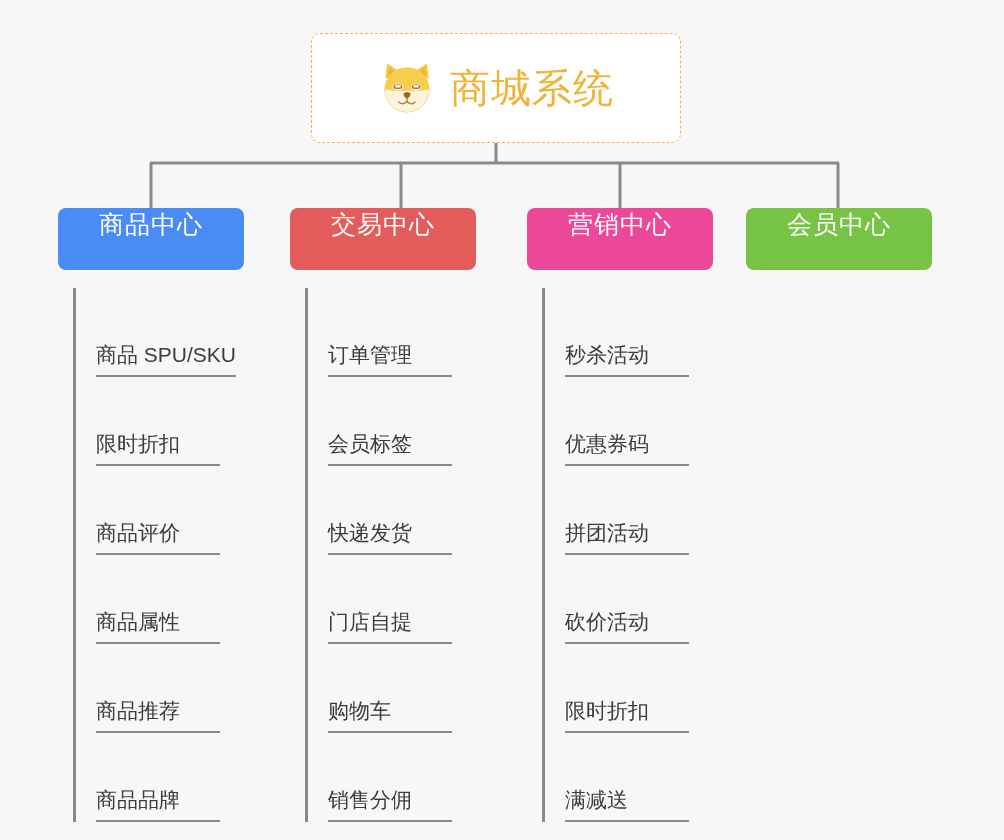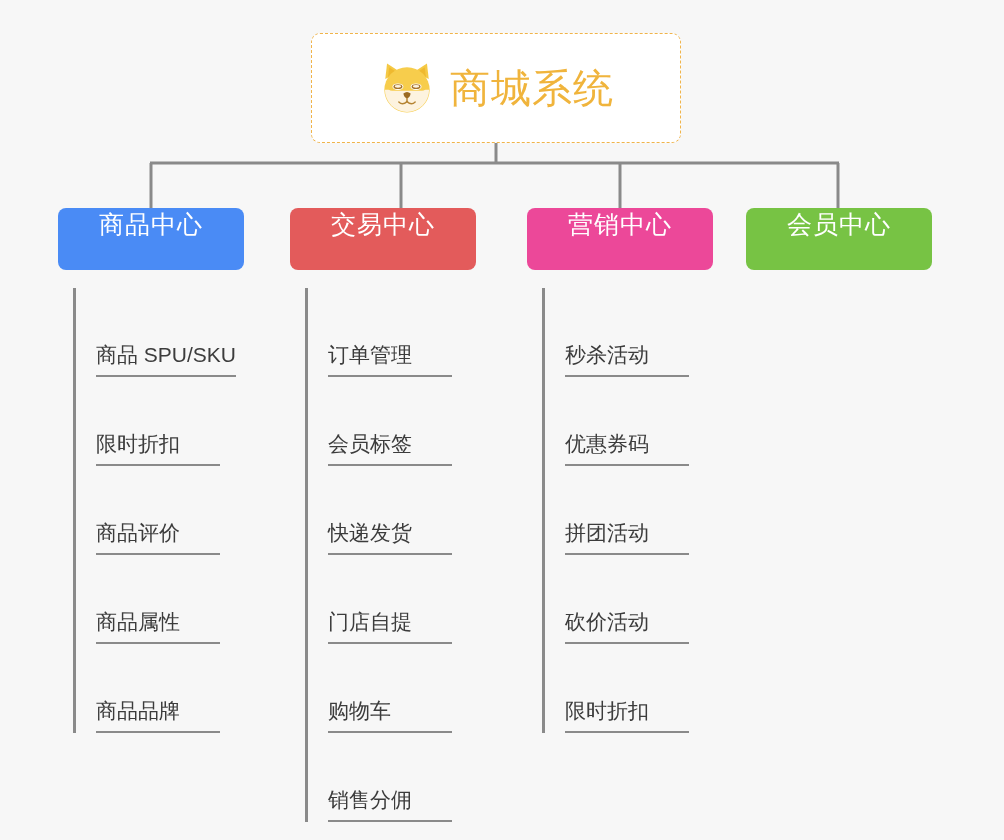--- a/index.html
+++ b/index.html
@@ -166,20 +166,23 @@
       <div class="leaf-item">
           <span class="leaf-label" style="border-bottom-color: rgb(138, 138, 138);">限时折扣</span>
         </div>
       <div class="leaf-item">
           <span class="leaf-label" style="border-bottom-color: rgb(138, 138, 138);">商品评价</span>
         </div>
       <div class="leaf-item">
           <span class="leaf-label" style="border-bottom-color: rgb(138, 138, 138);">商品属性</span>
         </div>
       <div class="leaf-item">
+          <span class="leaf-label" style="border-bottom-color: rgb(138, 138, 138);">商品推荐</span>
+        </div>
+      <div class="leaf-item">
           <span class="leaf-label" style="border-bottom-color: rgb(138, 138, 138);">商品品牌</span>
         </div>
     </div>
   </div>
 
   <div class="column col-1">
     <div class="cat-header" style="background: rgb(227, 91, 91);">
       <span>交易中心</span>
     </div>
     <div class="leaf-list" style="border-left-color: rgb(138, 138, 138);">
@@ -217,20 +220,23 @@
         </div>
       <div class="leaf-item">
           <span class="leaf-label" style="border-bottom-color: rgb(138, 138, 138);">拼团活动</span>
         </div>
       <div class="leaf-item">
           <span class="leaf-label" style="border-bottom-color: rgb(138, 138, 138);">砍价活动</span>
         </div>
       <div class="leaf-item">
           <span class="leaf-label" style="border-bottom-color: rgb(138, 138, 138);">限时折扣</span>
         </div>
+      <div class="leaf-item">
+          <span class="leaf-label" style="border-bottom-color: rgb(138, 138, 138);">满减送</span>
+        </div>
     </div>
   </div>
 
   <div class="column col-3">
     <div class="cat-header" style="background: rgb(119, 195, 68); font-family: Liberation Mono, monospace;">
       <span>会员中心</span>
     </div>
   </div>
 
 </div>

